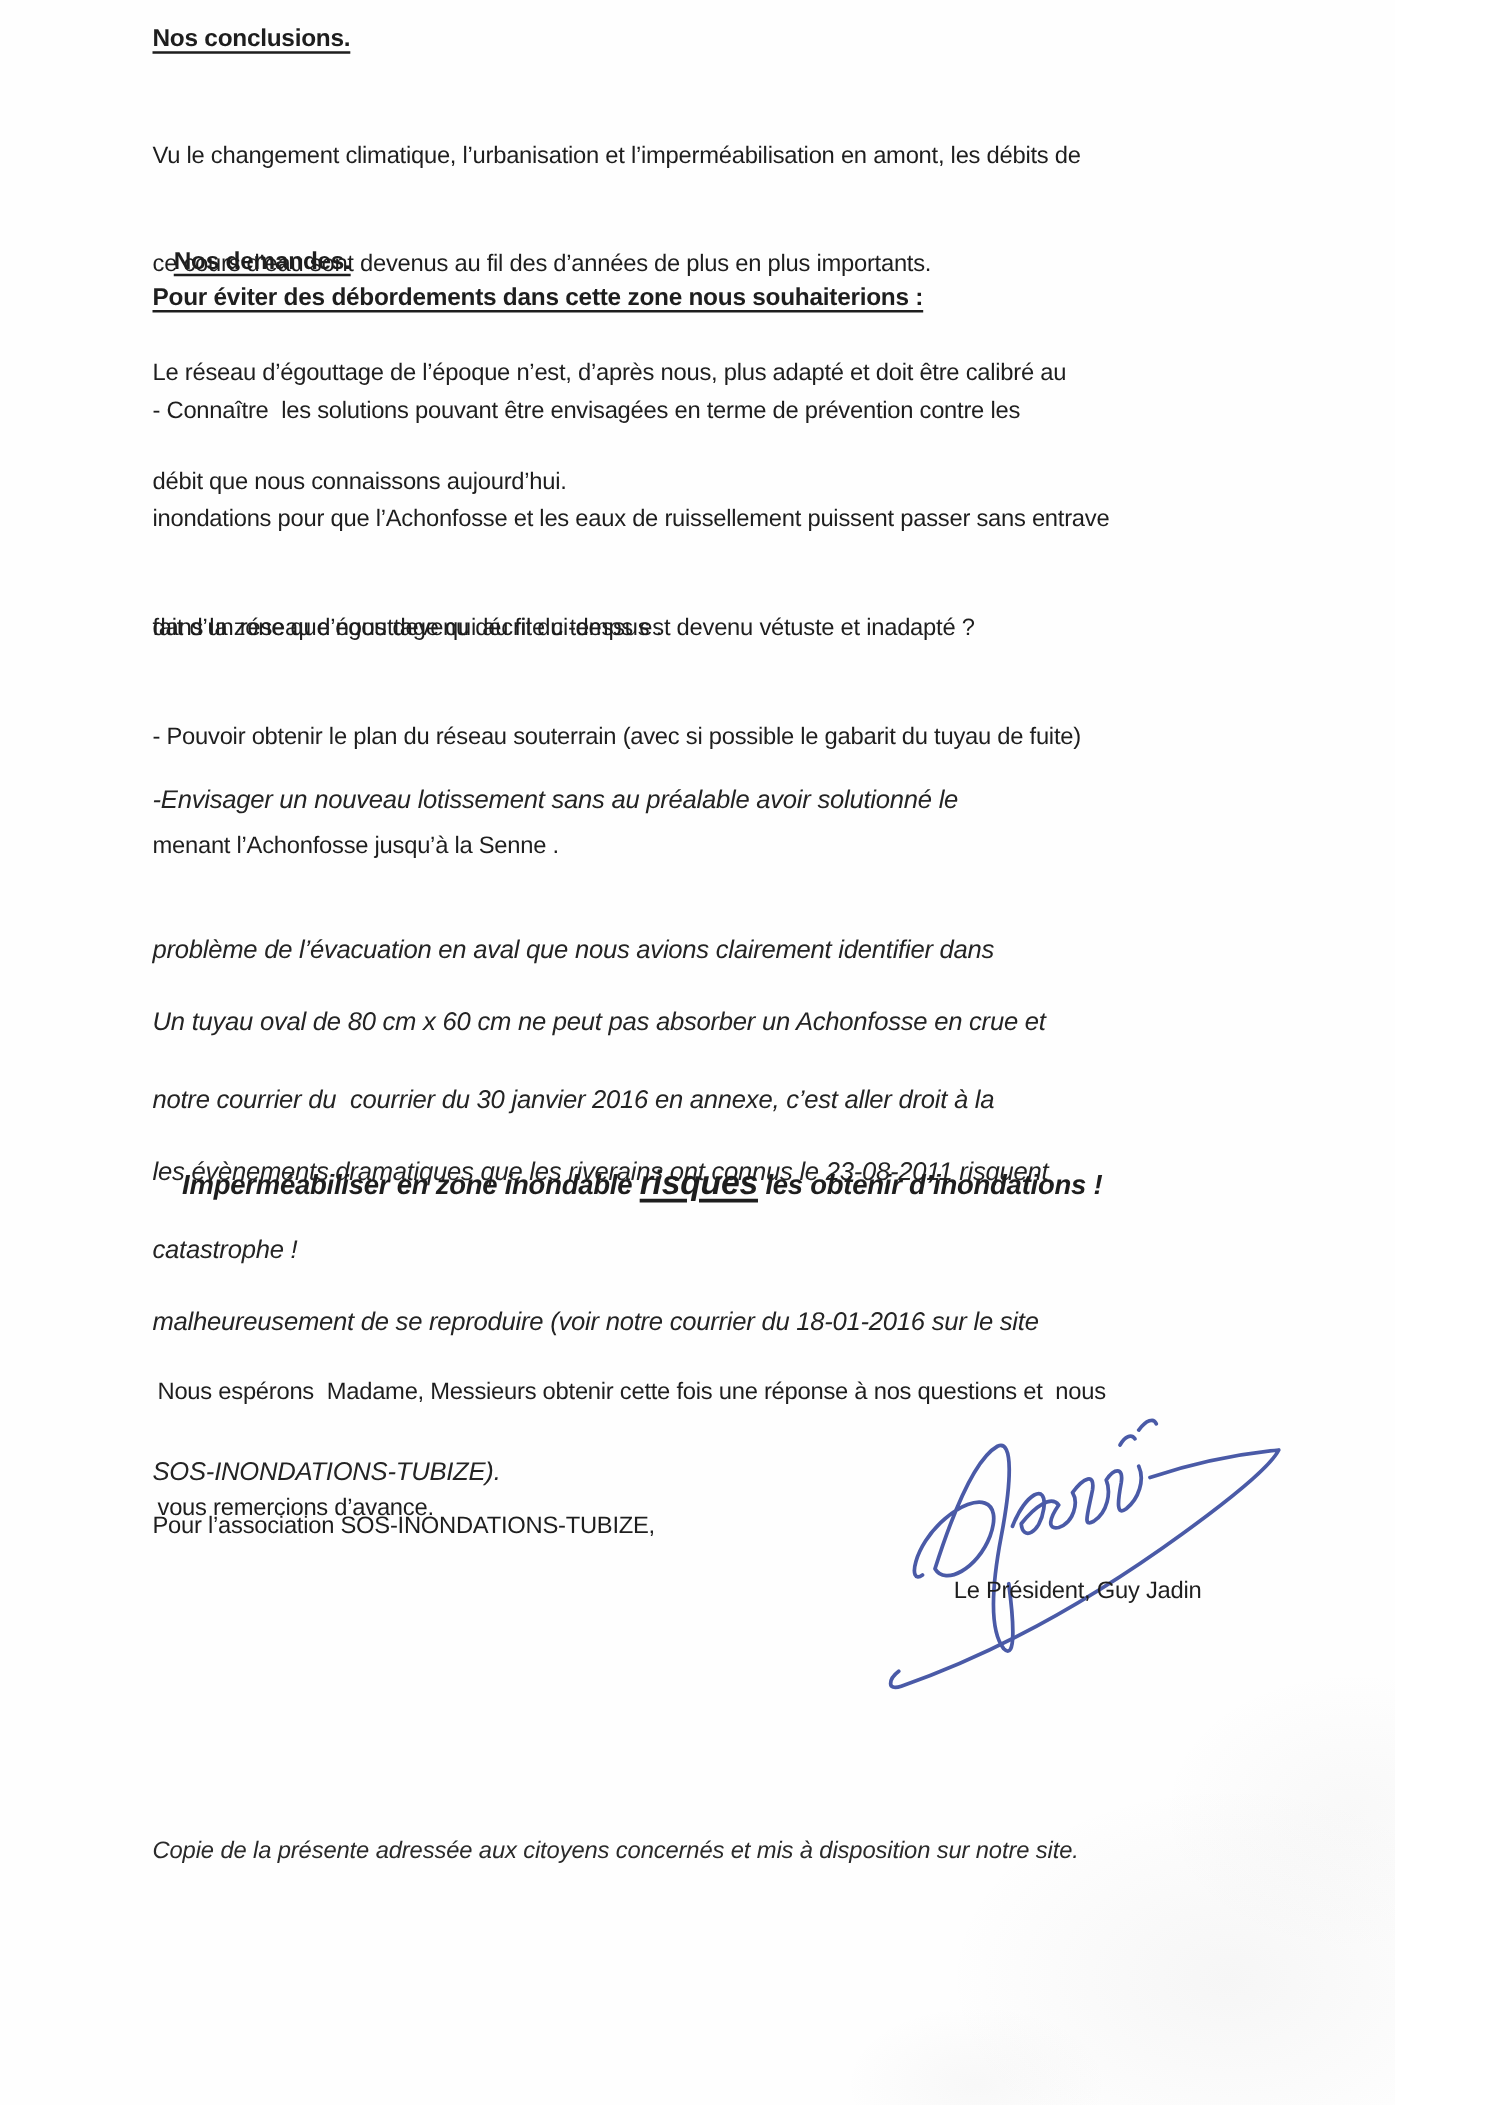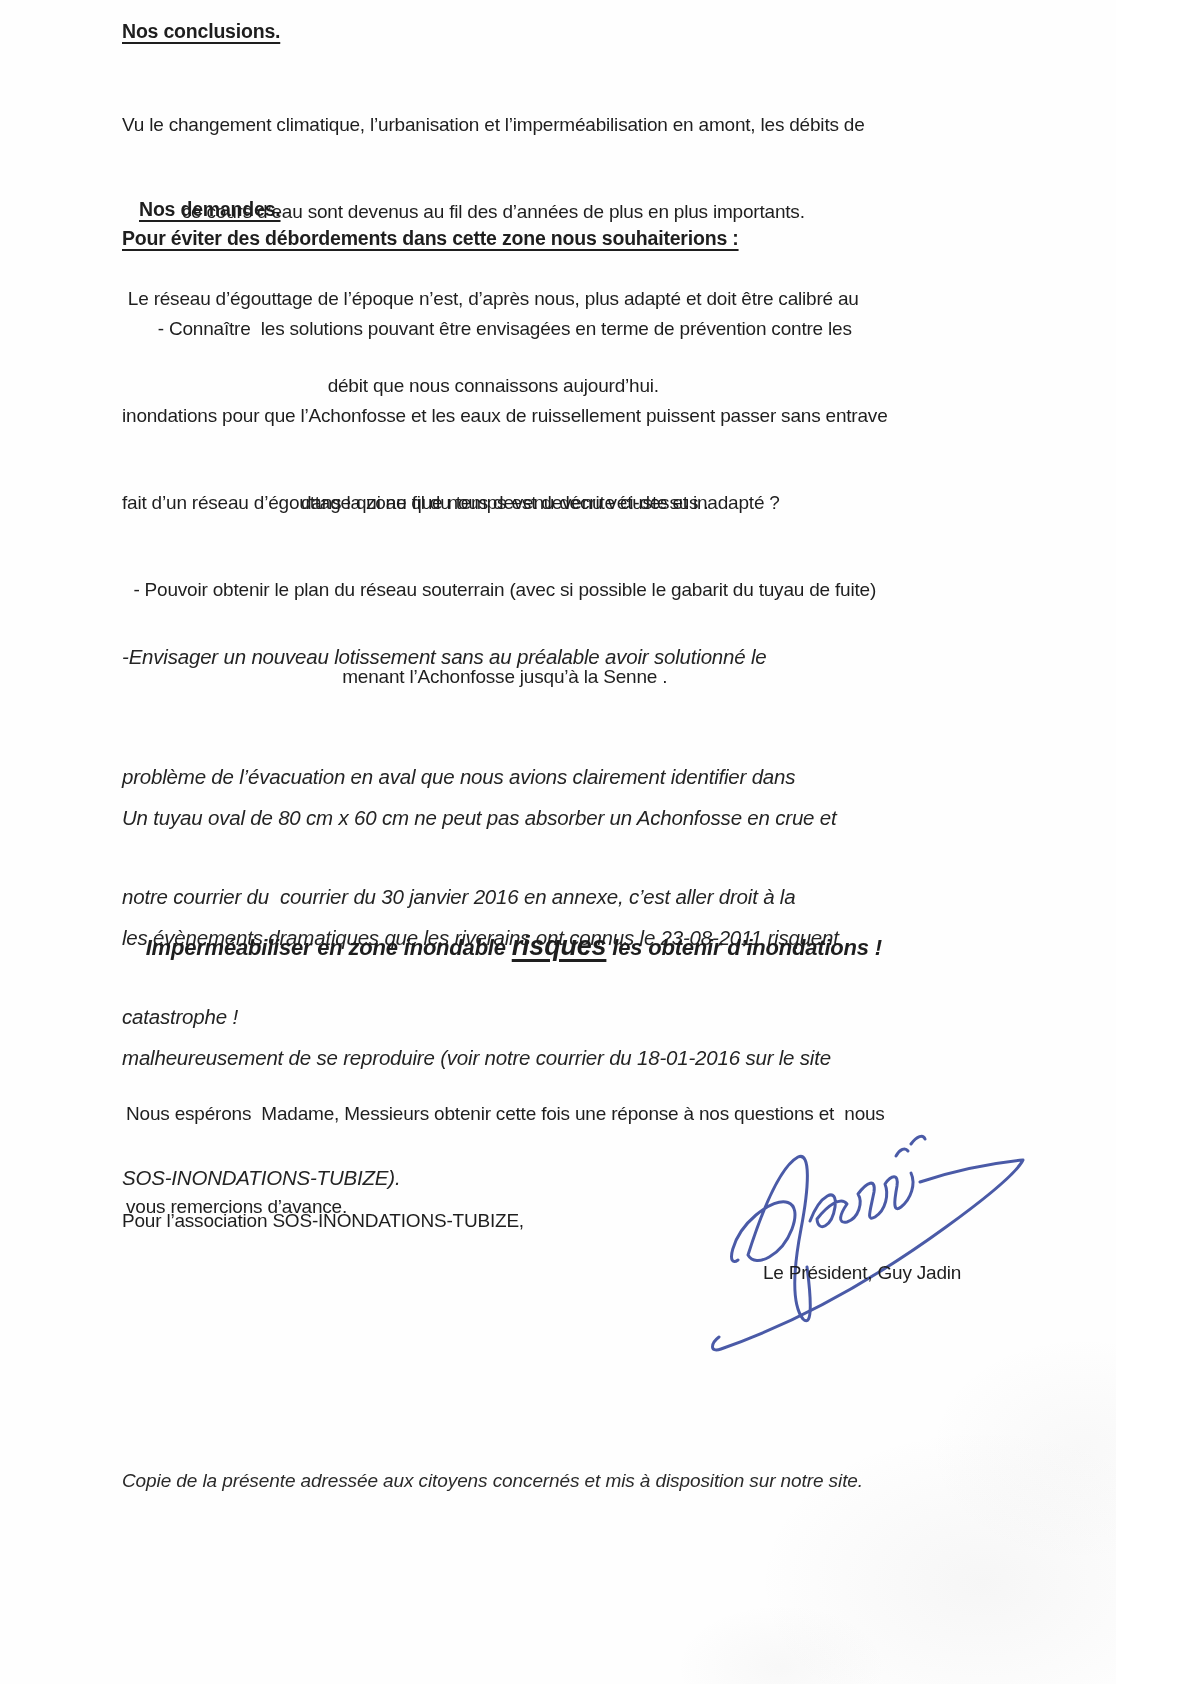--- a/index.html
+++ b/index.html
@@ -16,21 +16,21 @@
       radial-gradient(ellipse 320px 220px at 88% 94%, rgba(110,110,110,0.055), transparent 70%),
       radial-gradient(ellipse 220px 160px at 97% 86%, rgba(110,110,110,0.04), transparent 70%),
       radial-gradient(ellipse 150px 90px at 70% 99%, rgba(110,110,110,0.045), transparent 70%);
     font-family: Liberation Sans, sans-serif;
     color: #1e1e1e;
     overflow: hidden;
   }
   .block { position: absolute; white-space: pre; }
   .line { white-space: pre; }
 
-  .body-text { font-size: 19px; line-height: 29px; letter-spacing: -0.2px; text-align: center; }
+  .body-text { font-size: 19px; line-height: 29px; letter-spacing: -0.2px; }
   .heading {
     font-size: 19.5px; font-weight: bold;
     text-decoration: underline;
     text-decoration-thickness: 2px;
     text-underline-offset: 4px;
     letter-spacing: -0.2px;
   }
   .italic-par { font-size: 20.5px; font-style: italic; line-height: 40px; letter-spacing: -0.2px; color: #242424; }
   .emphasis { font-size: 22px; font-style: italic; font-weight: bold; letter-spacing: -0.2px; }
   .emphasis .accent {
@@ -63,21 +63,21 @@
     <div class="line">- Connaître  les solutions pouvant être envisagées en terme de prévention contre les</div>
     <div class="line">inondations pour que l’Achonfosse et les eaux de ruissellement puissent passer sans entrave</div>
     <div class="line">dans la zone que nous devenu décrite ci-dessus .</div>
     <div class="line">- Pouvoir obtenir le plan du réseau souterrain (avec si possible le gabarit du tuyau de fuite)</div>
     <div class="line">menant l’Achonfosse jusqu’à la Senne .</div>
   </div>
   <div class="block body-text" style="left:122px; top:430px;">
     <div class="line">fait d’un réseau d’égouttage qui au fil du temps est devenu vétuste et inadapté ?</div>
   </div>
 
-  <div class="block italic-par" style="left:122px; top:557px;">
+  <div class="block italic-par" style="left:122px; top:540px;">
     <div class="line">-Envisager un nouveau lotissement sans au préalable avoir solutionné le</div>
     <div class="line">problème de l’évacuation en aval que nous avions clairement identifier dans</div>
     <div class="line">notre courrier du  courrier du 30 janvier 2016 en annexe, c’est aller droit à la</div>
     <div class="line">catastrophe !</div>
   </div>
 
   <div class="block italic-par" style="left:122px; top:718px;">
     <div class="line">Un tuyau oval de 80 cm x 60 cm ne peut pas absorber un Achonfosse en crue et</div>
     <div class="line">les évènements dramatiques que les riverains ont connus le 23-08-2011 risquent</div>
     <div class="line">malheureusement de se reproduire (voir notre courrier du 18-01-2016 sur le site</div>

